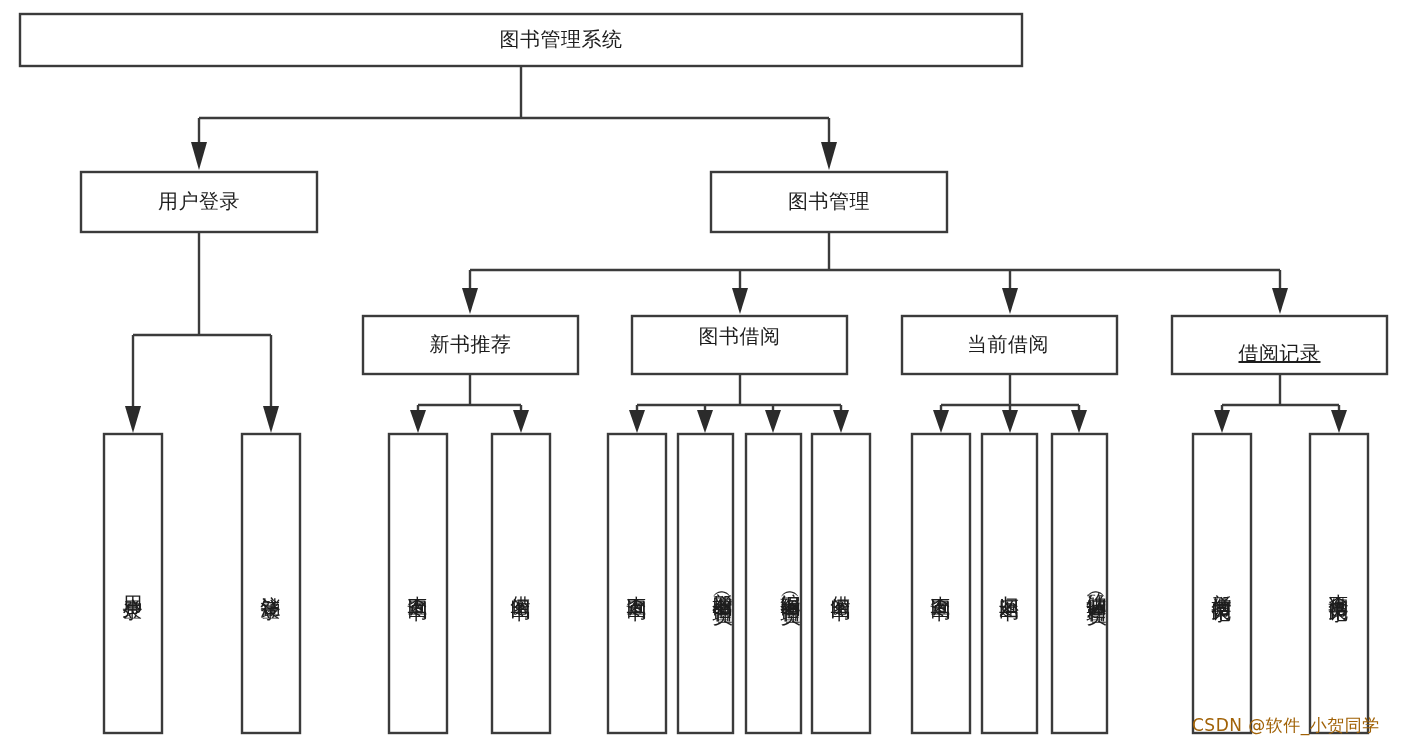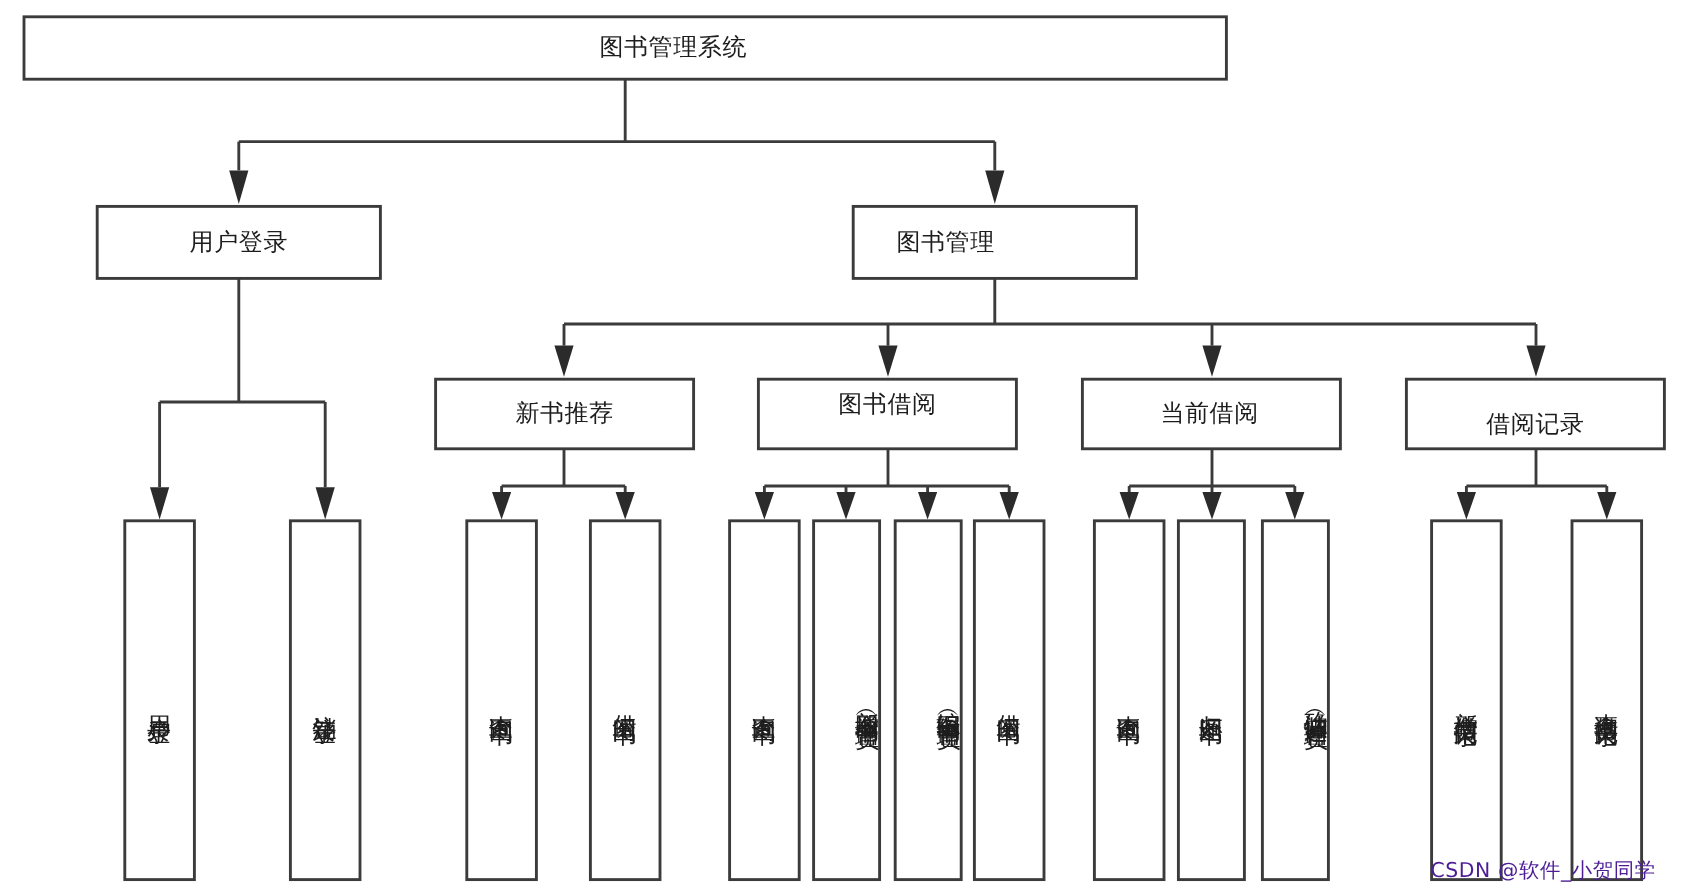--- a/index.html
+++ b/index.html
@@ -61,21 +61,21 @@
     line-height: 1;
     white-space: nowrap;
   }
   .node-label.vertical.align-top {
     align-items: flex-start;
     padding-top: 4px;
     box-sizing: border-box;
   }
   .watermark {
     position: absolute;
-    color: #4c1d95;
+    color: #a16207;
     font-size: 17px;
     letter-spacing: 0.5px;
     white-space: nowrap;
     pointer-events: none;
   }
 </style>
 </head>
 <body>
 
 <div id="diagram-root">
@@ -168,26 +168,26 @@
     <rect class="node-box" x="982" y="434" width="55" height="299"></rect>
     <rect class="node-box" x="1052" y="434" width="55" height="299"></rect>
 
     <rect class="node-box" x="1193" y="434" width="58" height="299"></rect>
     <rect class="node-box" x="1310" y="434" width="58" height="299"></rect>
   </svg>
 
   <div class="node-label" style="left:20px; top:14px; width:1002px; height:52px;margin-left:40px;">图书管理系统</div>
 
   <div class="node-label" style="left:81px; top:172px; width:236px; height:60px;">用户登录</div>
-  <div class="node-label" style="left:670px; top:172px; width:236px; height:60px;">图书管理</div>
+  <div class="node-label" style="left:711px; top:172px; width:236px; height:60px;">图书管理</div>
 
   <div class="node-label" style="left:363px; top:316px; width:215px; height:58px;text-align:right;">新书推荐</div>
   <div class="node-label" style="left:632px; top:316px; width:215px; height:41px;">图书借阅</div>
   <div class="node-label" style="left:902px; top:316px; width:212px; height:58px;border-radius:21px;">当前借阅</div>
-  <div class="node-label" style="left:1172px; top:316px; width:215px; height:76px;">借阅记录</div>
+  <div class="node-label" style="left:1172px; top:316px; width:215px; height:76px;text-decoration:underline;">借阅记录</div>
 
   <div class="node-label vertical" style="left:104px; top:434px; width:58px; height:299px;">用户登录</div>
   <div class="node-label vertical" style="left:242px; top:434px; width:58px; height:299px;">注销登录</div>
 
   <div class="node-label vertical" style="left:389px; top:434px; width:58px; height:299px;">查询图书</div>
   <div class="node-label vertical" style="left:492px; top:434px; width:58px; height:299px;">借阅图书</div>
 
   <div class="node-label vertical" style="left:608px; top:434px; width:58px; height:299px;">查询图书</div>
   <div class="node-label vertical align-top" style="left:678px; top:434px; width:55px; height:299px;">新增图书（管理员）</div>
   <div class="node-label vertical align-top" style="left:746px; top:434px; width:55px; height:299px;">编辑图书（管理员）</div>

